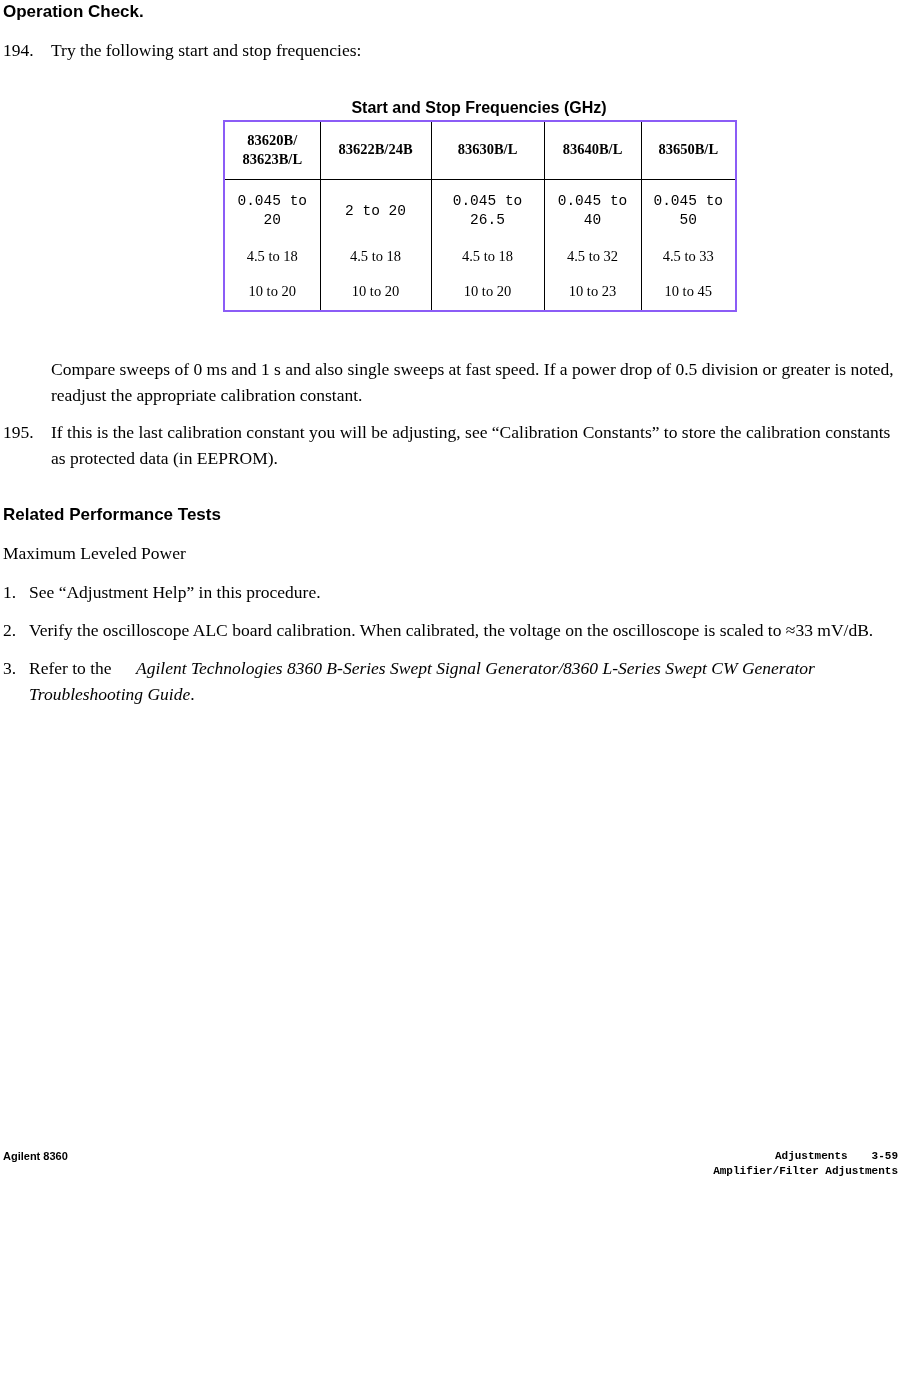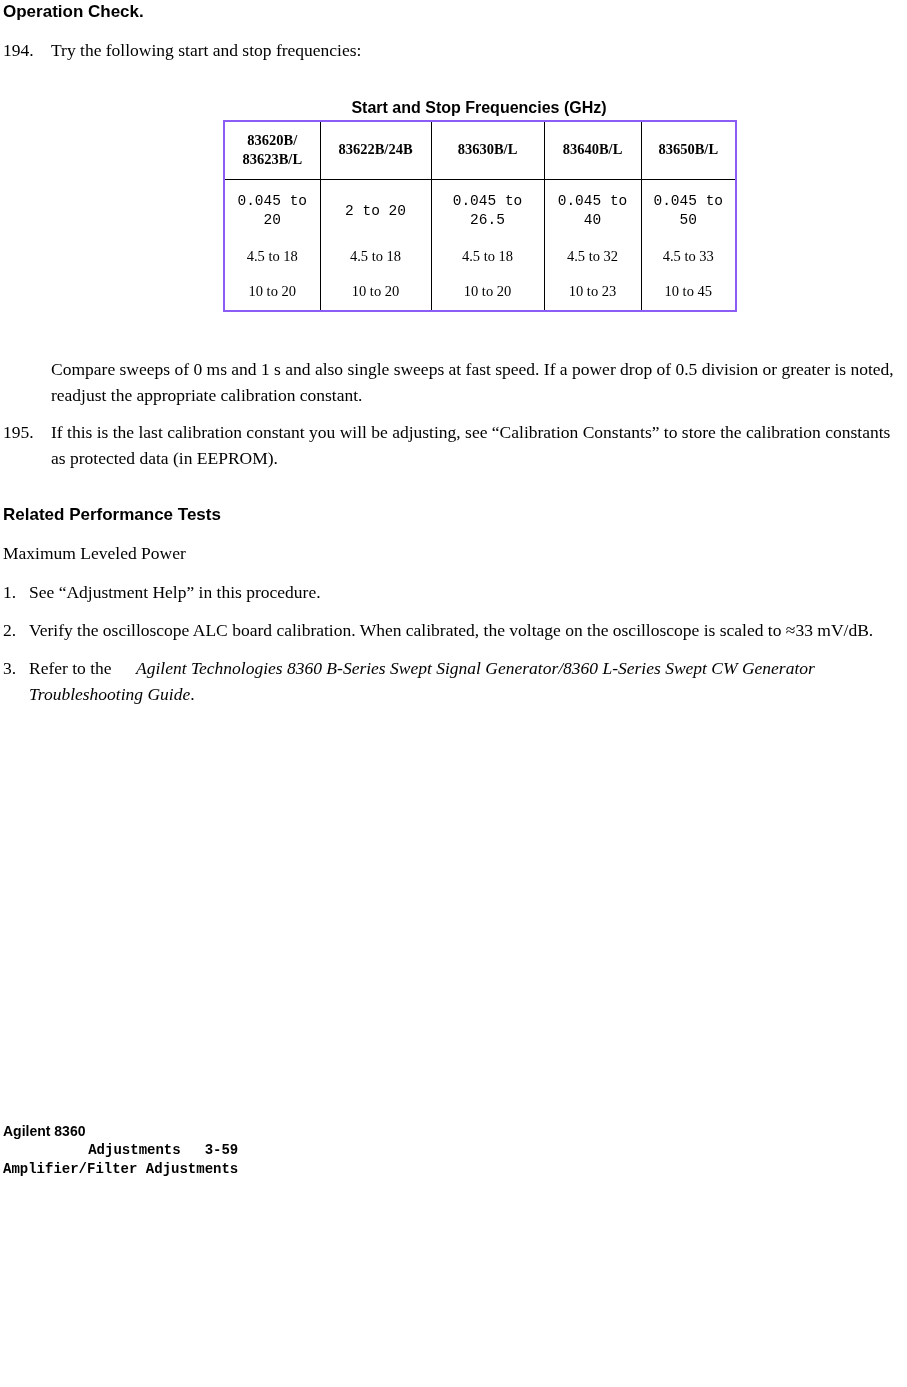--- a/index.html
+++ b/index.html
@@ -65,23 +65,22 @@
   .footer {
     position: absolute;
     left: 3px;
     right: 9px;
     bottom: 8px;
     display: flex;
     justify-content: space-between;
     align-items: flex-start;
     font-family: "Liberation Sans", "DejaVu Sans", sans-serif;
     font-weight: bold;
-    font-size: 14px;
+    font-size: 11px;
     line-height: 1.35;
-    flex-direction: column;
   }
   .footer-right { text-align: right; font-family: Liberation Mono, monospace; }
   .page-num { display: inline-block; margin-left: 24px; }
 </style>
 </head>
 <body>
 
 <div class="page">
 
   <div class="sec-heading first">Operation Check.</div>

